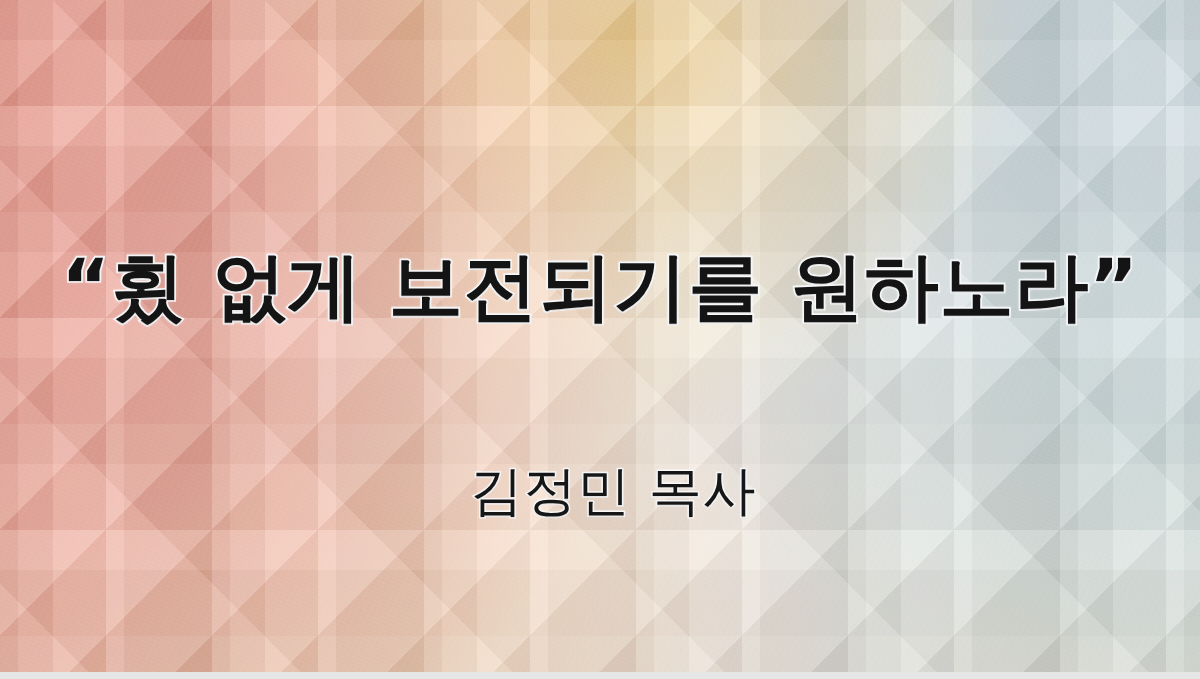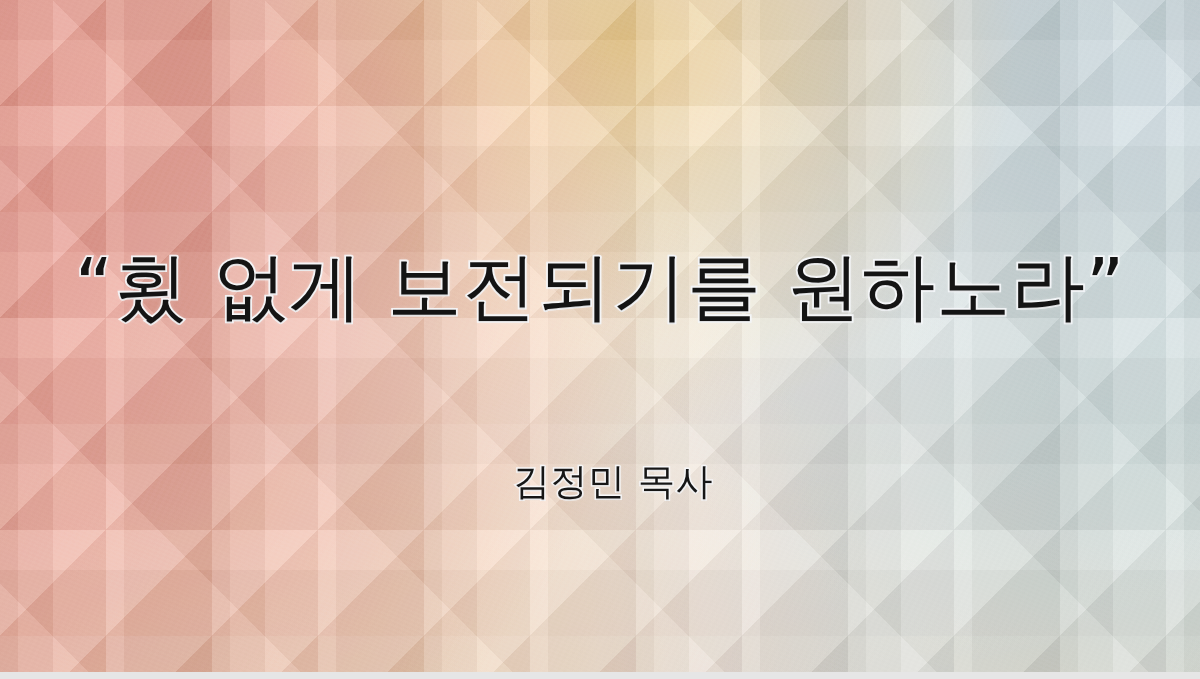--- a/index.html
+++ b/index.html
@@ -101,41 +101,41 @@
   }
 
   .slide-title {
     position: absolute;
     left: 0;
     right: 0;
     top: 197px;
     text-align: center;
     font-family: "DejaVu Sans", "Liberation Sans", sans-serif;
     font-size: 74px;
-    font-weight: 400;
+    font-weight: 700;
     line-height: 1.08;
     letter-spacing: 0.012em;
     color: #141414;
     white-space: nowrap;
     -webkit-text-stroke: 3.6px rgba(244,246,250,0.92);
     paint-order: stroke fill;
     text-shadow:
       0 0 2px rgba(255,255,255,0.85),
       0 0 5px rgba(255,255,255,0.55),
       0 1px 1px rgba(0,0,0,0.18);
   }
 
   .slide-subtitle {
     position: absolute;
     left: 0;
     right: 0;
     top: 462px;
     text-align: center;
     font-family: "DejaVu Sans", "Liberation Sans", sans-serif;
-    font-size: 37px;
+    font-size: 53px;
     font-weight: 400;
     line-height: 1.1;
     letter-spacing: 0.015em;
     color: #161616;
     white-space: nowrap;
     -webkit-text-stroke: 3px rgba(246,247,250,0.90);
     paint-order: stroke fill;
     text-shadow:
       0 0 2px rgba(255,255,255,0.85),
       0 0 4px rgba(255,255,255,0.45),

